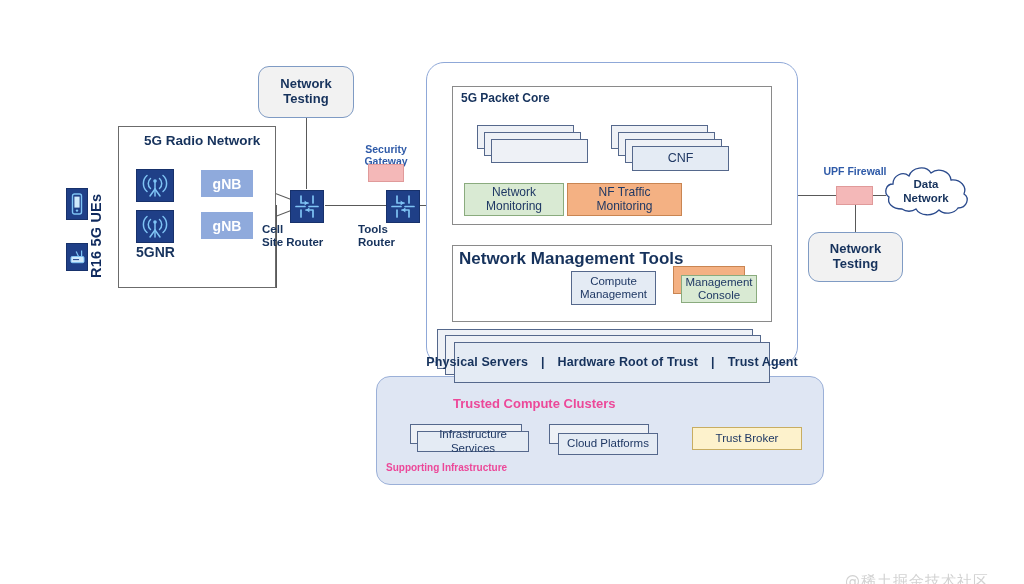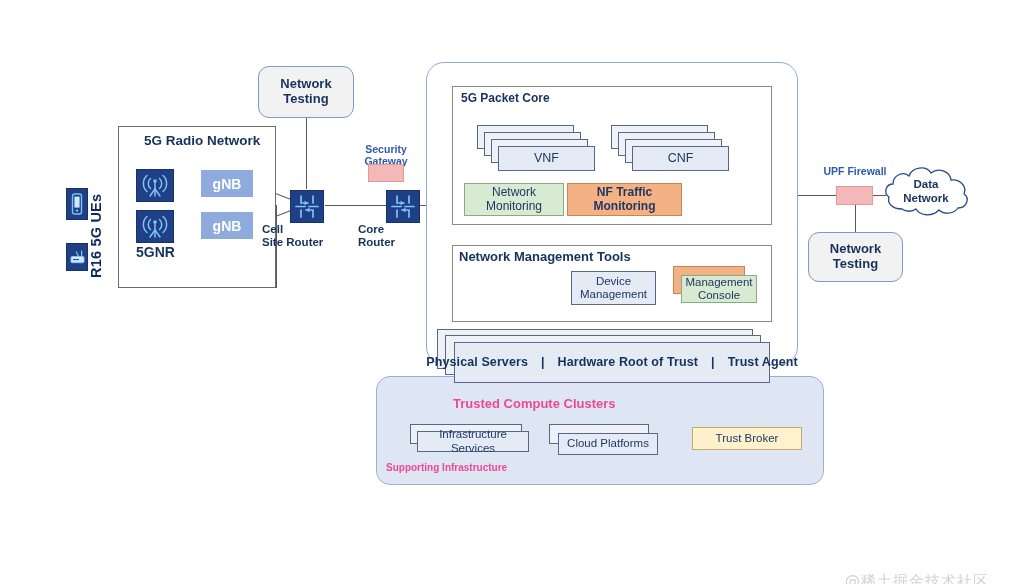--- a/index.html
+++ b/index.html
@@ -66,21 +66,21 @@
       border:1.2px solid #55688c;}
   .card.front{background:#e4ebf4;display:flex;align-items:center;
       justify-content:center;text-align:center;font-size:12.5px;color:#1f3864;
       line-height:1.15;}
   .card.back{background:#eef1f6;}
 
   .flat{position:absolute;box-sizing:border-box;display:flex;align-items:center;
       justify-content:center;text-align:center;line-height:1.15;}
 
   .green{background:#d9ead3;border:1.2px solid #8aab7e;color:#1f3864;}
-  .orange{background:#f4b183;border:1.2px solid #c98552;color:#1f3864;font-weight:bold;}
+  .orange{background:#f4b183;border:1.2px solid #c98552;color:#1f3864;}
   .yellow{background:#fdf2cc;border:1.2px solid #c8ad61;color:#1f3864;}
   .greycard{background:#e4ebf4;border:1.2px solid #55688c;color:#1f3864;}
 
   
   .supp{position:absolute;box-sizing:border-box;background:#dfe6f3;
       border:1.4px solid #9bb0d8;border-radius:14px;}
   .supp-title{position:absolute;font-weight:bold;font-size:10px;color:#ec4899;
       white-space:nowrap;}
 
   .tcc-title{position:absolute;font-weight:bold;font-size:13px;color:#ec4899;
@@ -216,58 +216,57 @@
         <path d="M22 26 v-7 h-7"></path>
           <path d="M10 19 v7"></path>
         <path d="M5 15.5 h9"></path>
           <path d="M18 15.5 h9"></path>
       </g>
       <path d="M17 12 l-3.4 -2.4 v4.8 z" fill="#7fc4f5"></path>
       <path d="M15 19 l3.4 2.4 v-4.8 z" fill="#7fc4f5"></path>
     </svg>
   </div>
   <div class="router-lbl" style="left:358px;top:223px;width:88px;">
-    <div>Core</div>
+    <div>Tools</div>
     <div>Router</div>
   </div>
 
   <div class="bigbox" style="left:426px;top:62px;width:372px;height:303px;"></div>
 
   <div class="subpanel" style="left:452px;top:86px;width:320px;height:139px;"></div>
   <div class="panel-title" style="left:461px;top:91px;font-size:12px;">5G Packet Core</div>
 
   <div class="stack" style="left:477px;top:125px;width:120px;height:48px;">
     <div class="card back" style="left:0px;top:0px;width:97px;height:24px;"></div>
     <div class="card back" style="left:7px;top:7px;width:97px;height:24px;"></div>
     <div class="card back" style="left:14px;top:14px;width:97px;height:24px;"></div>
-    <div class="card front" style="left:21px;top:21px;width:97px;height:25px;">VNF</div>
   </div>
 
   <div class="stack" style="left:611px;top:125px;width:120px;height:48px;">
     <div class="card back" style="left:0px;top:0px;width:97px;height:24px;"></div>
     <div class="card back" style="left:7px;top:7px;width:97px;height:24px;"></div>
     <div class="card back" style="left:14px;top:14px;width:97px;height:24px;"></div>
     <div class="card front" style="left:21px;top:21px;width:97px;height:25px;">CNF</div>
   </div>
 
   <div class="flat green" style="left:464px;top:183px;width:100px;height:33px;flex-direction:column;font-size:12px;">
     <span>Network</span>
     <span>Monitoring</span>
   </div>
   <div class="flat orange" style="left:567px;top:183px;width:115px;height:33px;flex-direction:column;font-size:12px;">
     <span>NF Traffic</span>
     <span>Monitoring</span>
   </div>
 
   <div class="subpanel" style="left:452px;top:245px;width:320px;height:77px;"></div>
-  <div class="panel-title" style="left:459px;top:249px;font-size:13px;">Network Management Tools</div>
+  <div class="panel-title" style="left:459px;top:249px;font-size:17px;">Network Management Tools</div>
 
 
   <div class="flat greycard" style="left:571px;top:271px;width:85px;height:34px;flex-direction:column;font-size:11.5px;">
-    <span>Device</span>
+    <span>Compute</span>
     <span>Management</span>
   </div>
 
   <div class="stack" style="left:673px;top:266px;width:92px;height:40px;">
     <div class="flat orange" style="left:0px;top:0px;width:72px;height:28px;"></div>
     <div class="flat green" style="left:8px;top:9px;width:76px;height:28px;flex-direction:column;font-size:11.5px;">
       <span>Management</span>
       <span>Console</span>
     </div>
   </div>

